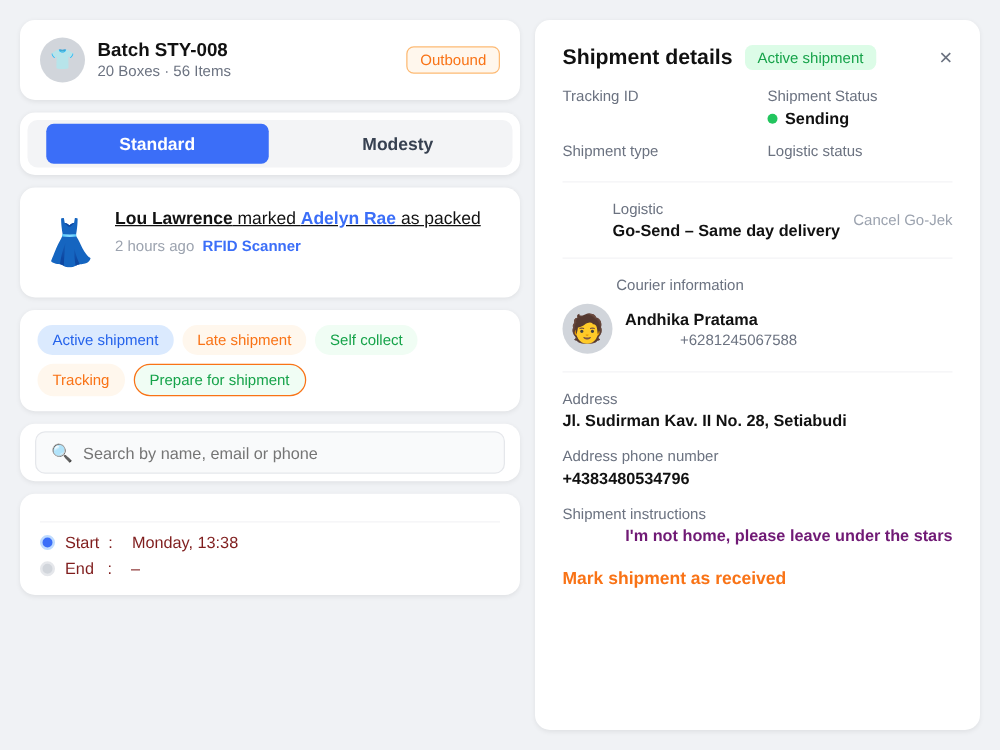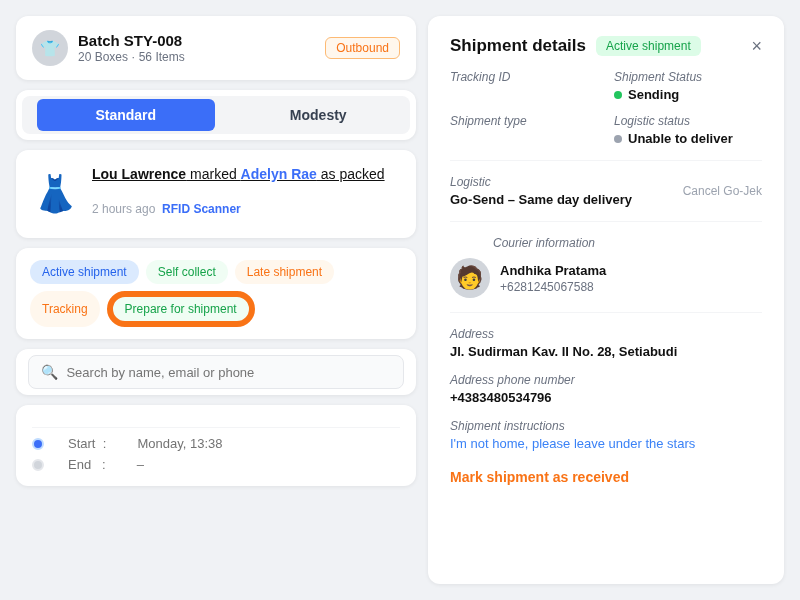--- a/index.html
+++ b/index.html
@@ -125,21 +125,21 @@
     .activity-name strong {
       font-weight: 700;
     }
     .activity-link {
       color: #3b6ef8;
       font-weight: 600;
     }
     .activity-sub {
       font-size: 12px;
       color: #9ca3af;
-      margin-top: 20px;
+      margin-top: 8px;
     }
     .rfid-badge {
       color: #3b6ef8;
       font-weight: 600;
     }
     
     .filters {
       display: flex;
       flex-wrap: wrap;
       gap: 7px;
@@ -149,21 +149,21 @@
       border-radius: 20px;
       font-size: 12px;
       font-weight: 500;
       cursor: pointer;
       border: none;
     }
     .tag-active { background: #dbeafe; color: #2563eb; }
     .tag-late { background: #fff7ed; color: #f97316; }
     .tag-selfcollect { background: #f0fdf4; color: #16a34a; }
     .tag-expedite { background: #fff7ed; color: #f97316; }
-    .tag-prepare { background: #f0fdf4; color: #16a34a; border: 6px solid #f97316; }
+    .tag-prepare { background: #f0fdf4; color: #16a34a; border: 1px solid #f97316; }
     
     .search-row {
       display: flex;
       align-items: center;
       background: #f9fafb;
       border: 1px solid #e5e7eb;
       border-radius: 8px;
       padding: 8px 12px;
       gap: 8px;
     }
@@ -223,23 +223,23 @@
     }
     .worker-times {
       margin-top: 8px;
       display: flex;
       flex-direction: column;
       gap: 6px;
     }
     .time-row {
       display: flex;
       align-items: center;
-      gap: 24px;
+      gap: 8px;
       font-size: 13px;
-      color: #737373;
+      color: #7f1d1d;
     }
     .time-dot-blue {
       width: 12px;
       height: 12px;
       border-radius: 50%;
       background: #3b6ef8;
       border: 2px solid #bfdbfe;
       flex-shrink: 0;
     }
     .time-dot-gray {
@@ -297,21 +297,20 @@
     .detail-grid {
       display: grid;
       grid-template-columns: 1fr 1fr;
       gap: 12px 16px;
     }
     .detail-item {}
     .detail-label {
       font-size: 12px;
       color: #6b7280;
       margin-bottom: 3px;
-      font-style: italic;
     }
     .detail-value {
       font-size: 13px;
       font-weight: 600;
       color: #111;
     }
     .status-row {
       display: flex;
       align-items: center;
       gap: 6px;
@@ -329,20 +328,21 @@
       flex-shrink: 0;
     }
     .divider {
       border: none;
       border-top: 1px solid #f3f4f6;
     }
     .logistic-row {
       display: flex;
       align-items: center;
       justify-content: space-between;
+      margin-left: 40px;
     }
     .logistic-section {}
     .cancel-link {
       font-size: 12px;
       color: #9ca3af;
       cursor: pointer;
       background: none;
       border: none;
     }
     .courier-row {
@@ -364,31 +364,33 @@
     .courier-info {}
     .courier-name {
       font-size: 13px;
       font-weight: 600;
       color: #111;
     }
     .courier-phone {
       font-size: 12px;
       color: #6b7280;
       margin-top: 2px;
+      margin-left: 44px;
     }
     .address-section {}
     .address-value {
       font-size: 13px;
       font-weight: 600;
       color: #111;
     }
     .instructions-value {
       font-size: 13px;
-      font-weight: 400;
-      color: #3b82f6;
+      font-weight: 700;
+      color: #701a75;
+      text-align: right;
     }
     .mark-received {
       font-size: 14px;
       font-weight: 600;
       color: #f97316;
       cursor: pointer;
       background: none;
       border: none;
       text-align: left;
       padding: 4px 0;
@@ -432,22 +434,22 @@
             <span>2 hours ago</span>
             &nbsp;<span class="rfid-badge">RFID Scanner</span>
           </div>
         </div>
       </div>
     </div>
 
     <div class="card" style="padding: 12px 14px;">
       <div class="filters">
         <button class="filter-tag tag-active">Active shipment</button>
+        <button class="filter-tag tag-late">Late shipment</button>
         <button class="filter-tag tag-selfcollect">Self collect</button>
-        <button class="filter-tag tag-late">Late shipment</button>
         <button class="filter-tag tag-expedite">Tracking</button>
         <button class="filter-tag tag-prepare">Prepare for shipment</button>
       </div>
     </div>
 
     <div class="card" style="padding: 6px 12px;">
       <div class="search-row">
         <span class="search-icon-wrap">🔍</span>
         <input class="search-input" type="text" placeholder="Search by name, email or phone" style="">
       </div>
@@ -489,24 +491,20 @@
         <div class="status-row">
           <div class="dot-green"></div>
           <span class="detail-value">Sending</span>
         </div>
       </div>
       <div class="detail-item">
         <div class="detail-label">Shipment type</div>
       </div>
       <div class="detail-item">
         <div class="detail-label">Logistic status</div>
-        <div class="status-row">
-          <div class="dot-gray"></div>
-          <span class="detail-value">Unable to deliver</span>
-        </div>
       </div>
     </div>
 
     <hr class="divider">
 
     <div class="logistic-row">
       <div class="logistic-section">
         <div class="detail-label">Logistic</div>
         <div class="detail-value">Go-Send – Same day delivery</div>
       </div>

